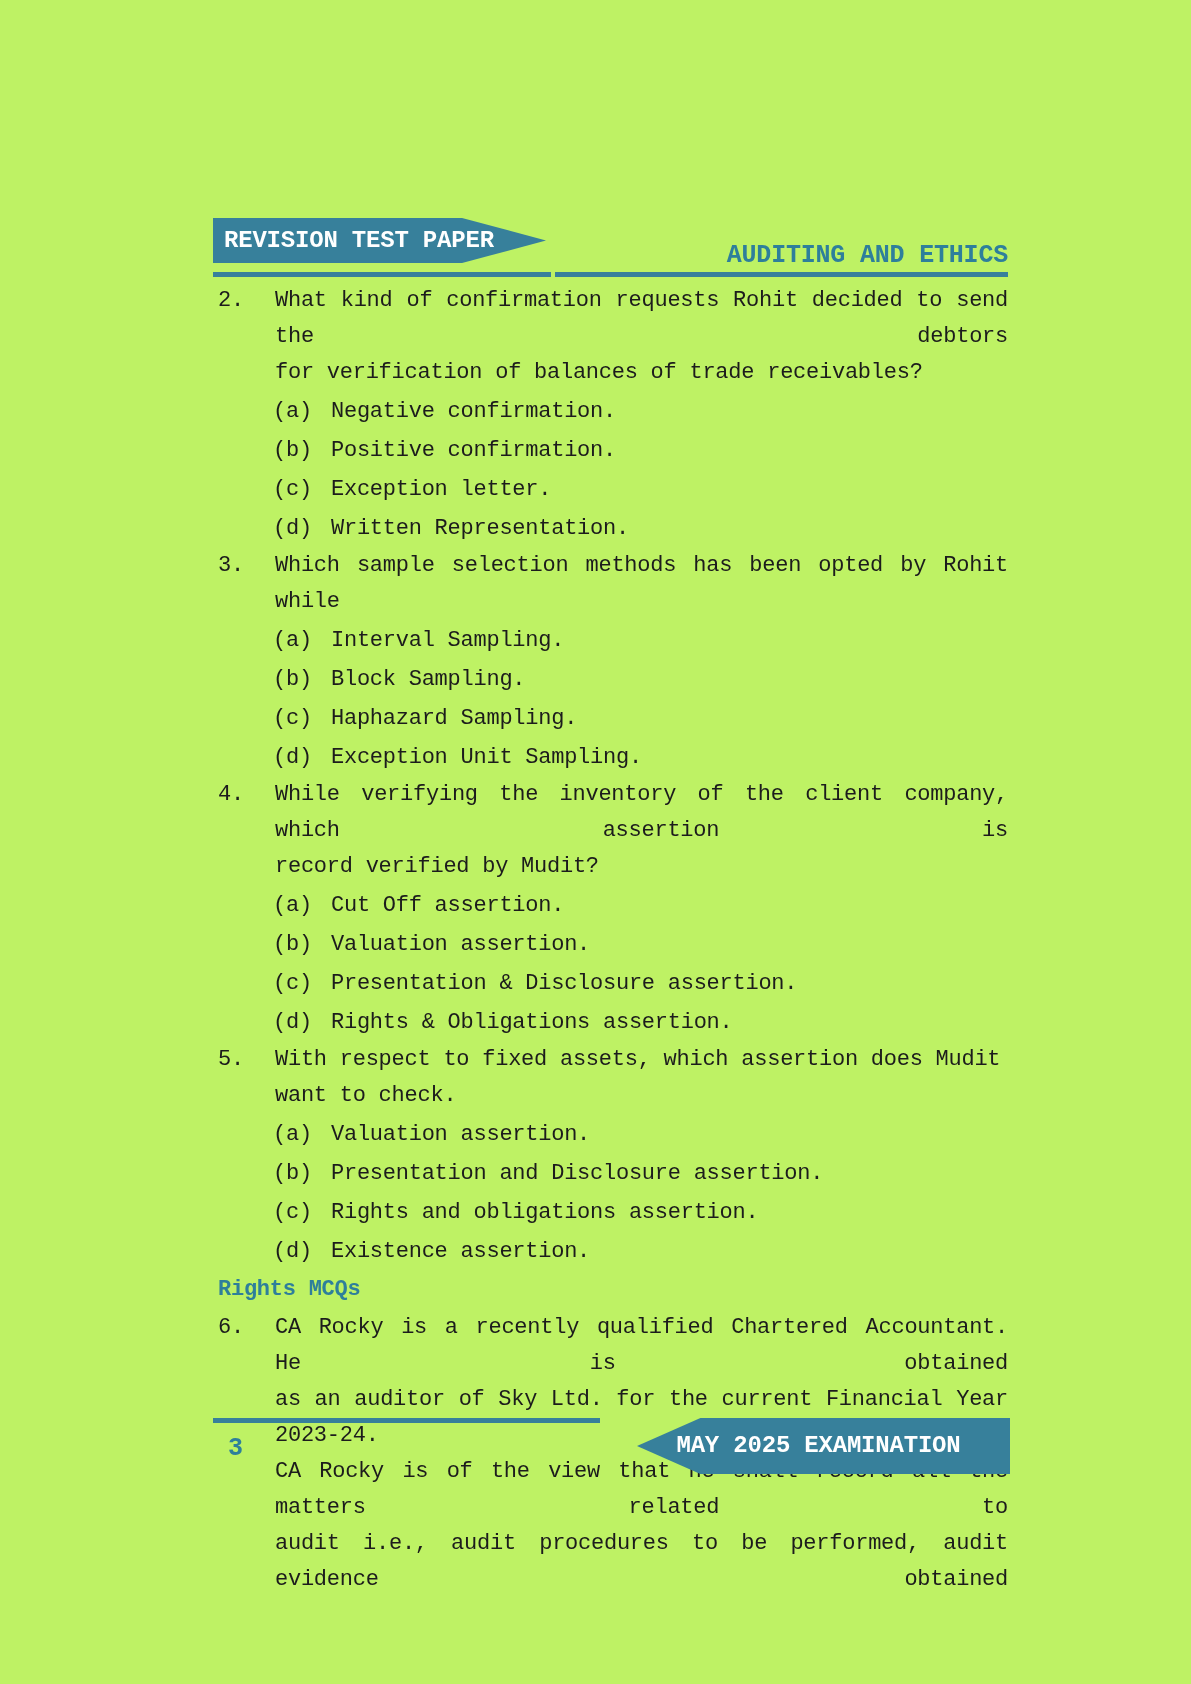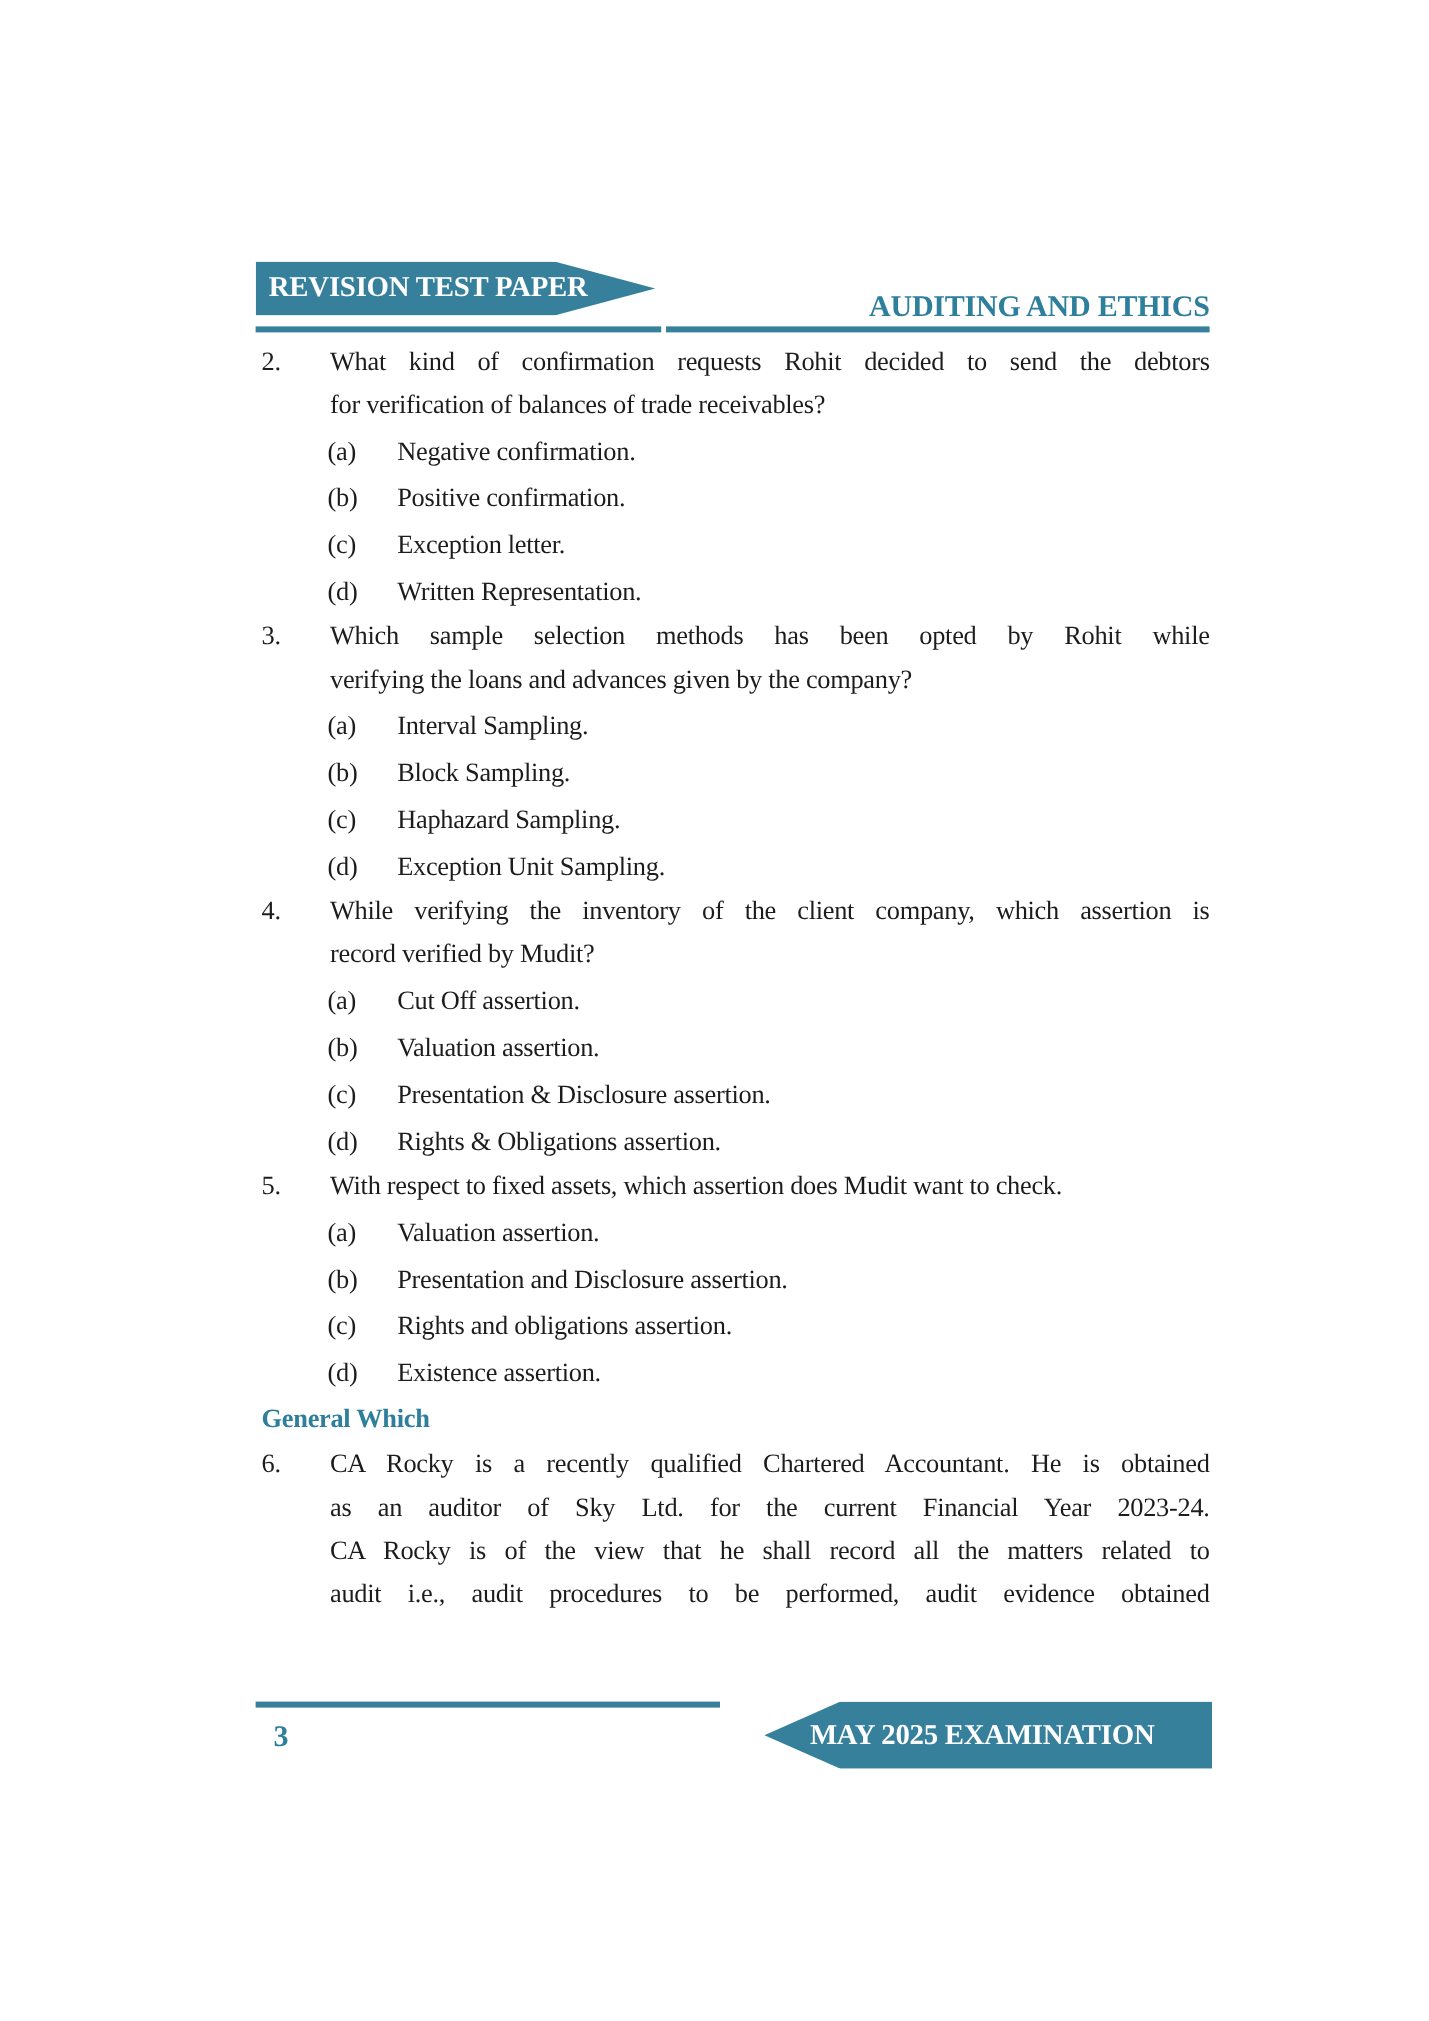--- a/index.html
+++ b/index.html
@@ -1,21 +1,21 @@
 <!DOCTYPE html>
 <html><head>
 <meta charset="utf-8">
 <style>
   html,body{margin:0;padding:0;background:#e8e8e8;}
   .page{
     position:relative;
     width:1191px;height:1684px;
     margin:0 auto;
-    background:#ffffff;
-    font-family:Liberation Serif, serif;
+    background:#bef264;
+    font-family:Liberation Mono, monospace;
     color:#1c1c1c;
     overflow:hidden;
   }
   
   .hdr-banner{
     position:absolute;left:213px;top:218px;
     width:333px;height:45px;
     background:#37809b;
     clip-path:polygon(0 0,74.8% 0,100% 50%,74.8% 100%,0 100%);
   }
@@ -125,21 +125,20 @@
         <div class="optletter">(d)</div>
         <div class="opttext">Written Representation.</div>
       </div>
     </section>
 
     <section class="q">
       <div class="qrow">
         <div class="qnum">3.</div>
         <div class="qbody">
           <div class="qline j">Which sample selection methods has been opted by Rohit while</div>
-          <div class="qline">verifying the loans and advances given by the company?</div>
         </div>
       </div>
       <div class="opt">
         <div class="optletter">(a)</div>
         <div class="opttext">Interval Sampling.</div>
       </div>
       <div class="opt">
         <div class="optletter">(b)</div>
         <div class="opttext">Block Sampling.</div>
       </div>
@@ -197,21 +196,21 @@
       <div class="opt">
         <div class="optletter">(c)</div>
         <div class="opttext">Rights and obligations assertion.</div>
       </div>
       <div class="opt">
         <div class="optletter">(d)</div>
         <div class="opttext">Existence assertion.</div>
       </div>
     </section>
 
-    <div class="section-heading">General Which</div>
+    <div class="section-heading">Rights MCQs</div>
 
     <section class="q">
       <div class="qrow">
         <div class="qnum">6.</div>
         <div class="qbody">
           <div class="qline j">CA Rocky is a recently qualified Chartered Accountant. He is obtained</div>
           <div class="qline j">as an auditor of Sky Ltd. for the current Financial Year 2023-24.</div>
           <div class="qline j">CA Rocky is of the view that he shall record all the matters related to</div>
           <div class="qline j">audit i.e., audit procedures to be performed, audit evidence obtained</div>
         </div>

